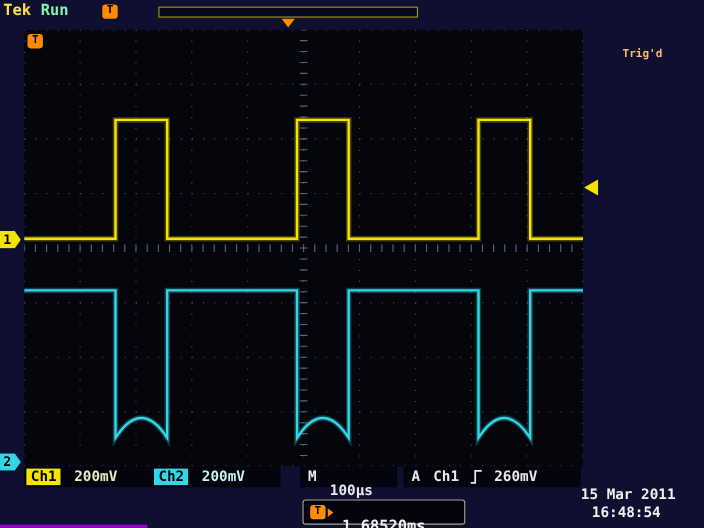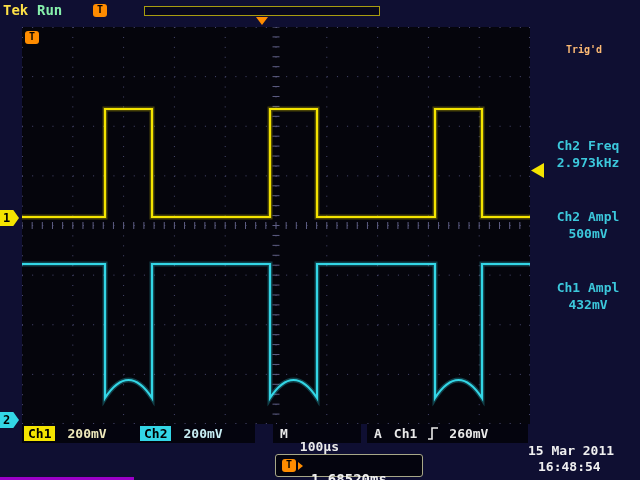--- a/index.html
+++ b/index.html
@@ -196,34 +196,20 @@
         <path d="M0 237 L83 237 L83 371 Q106.5 335 130 371 L130 237 L248 237 L248 371 Q271.5 335 295 371 L295 237 L413 237 L413 371 Q436.5 335 460 371 L460 237 L508 237" fill="none" stroke="#33d6e6" stroke-width="2.2"></path>
         <path d="M0 190 L83 190 L83 82 L130 82 L130 190 L248 190 L248 82 L295 82 L295 190 L413 190 L413 82 L460 82 L460 190 L508 190" fill="none" stroke="#f4e400" stroke-width="2.2"></path>
       </svg>
     <div class="abs t-badge t-grat">T</div>
   </div>
 
   <div class="abs ch-marker ch1-marker">1</div>
   <div class="abs ch-marker ch2-marker">2</div>
   <div class="abs trig-level-marker"></div>
 
-  <div class="abs measurements">
-    <div class="meas-block">
-      <div>Ch2 Freq</div>
-      <div>2.973kHz</div>
-    </div>
-    <div class="meas-block">
-      <div>Ch2 Ampl</div>
-      <div>500mV</div>
-    </div>
-    <div class="meas-block">
-      <div>Ch1 Ampl</div>
-      <div>432mV</div>
-    </div>
-  </div>
 
   <div class="abs status-bar">
     <div class="sbox sb1">
       <span class="ch-badge ch1-badge">Ch1</span>
       <span class="ch1-scale">200mV</span>
     </div>
     <div class="sbox sb2">
       <span class="ch-badge ch2-badge">Ch2</span>
       <span class="ch2-scale">200mV</span>
     </div>

